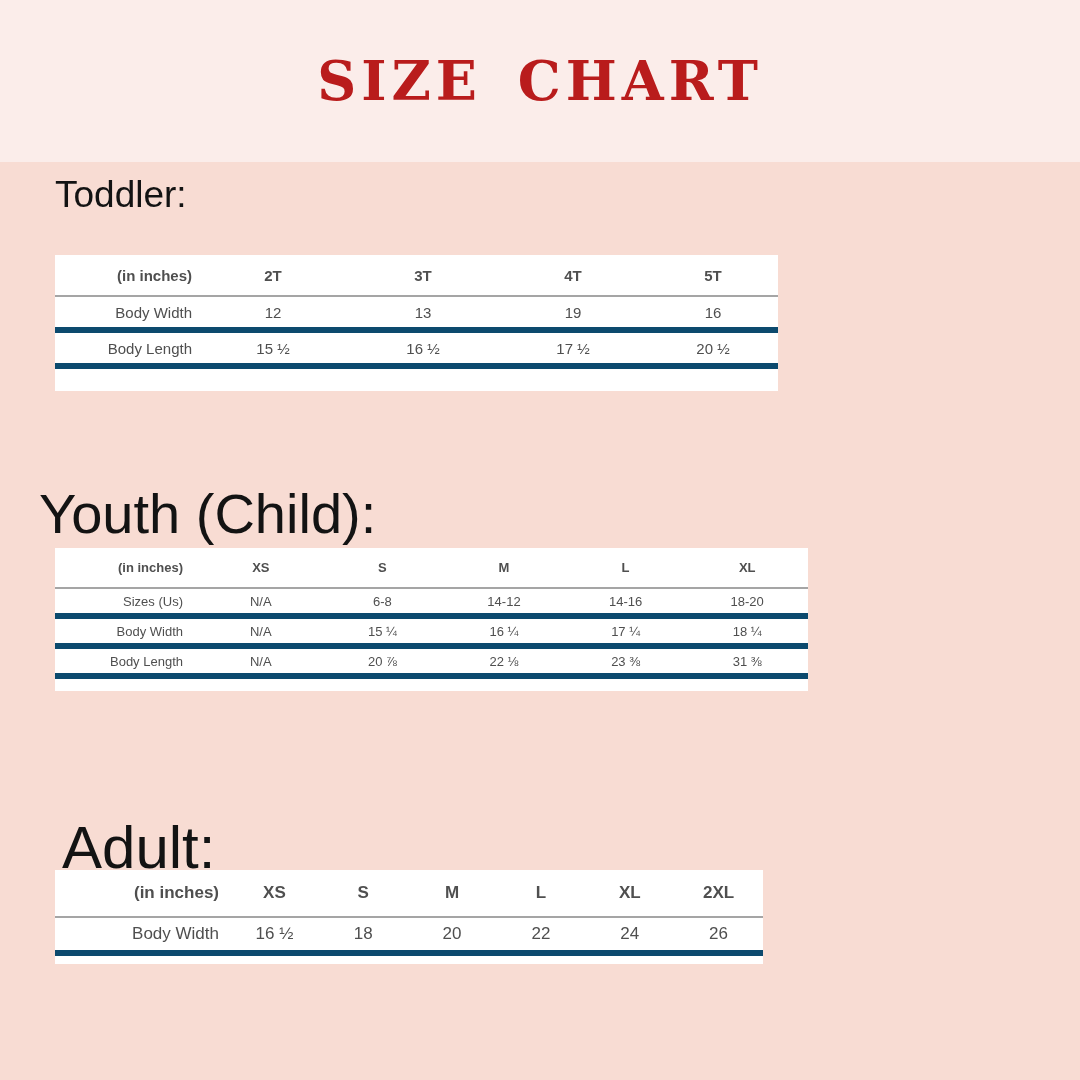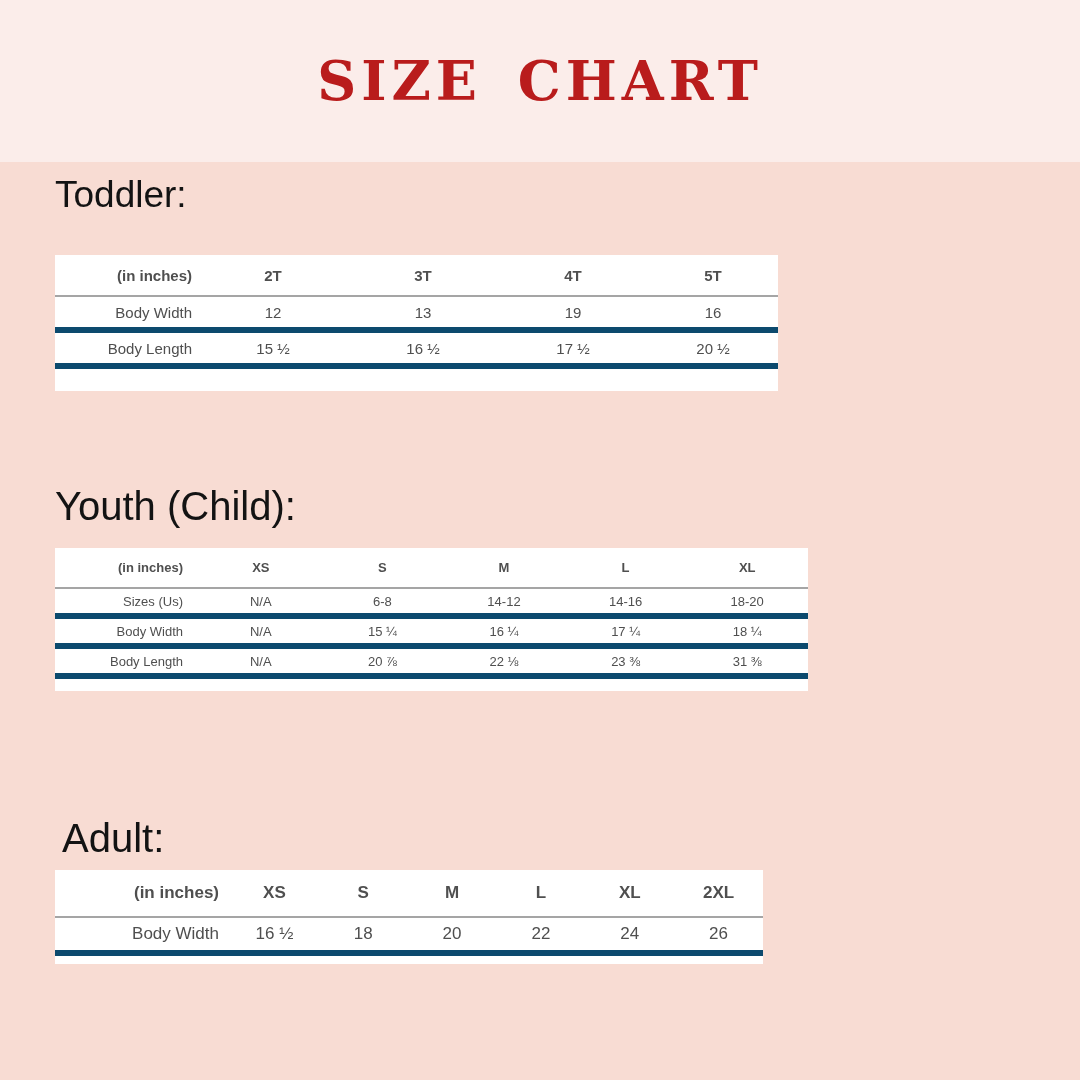--- a/index.html
+++ b/index.html
@@ -24,22 +24,22 @@
     color:#b91c1c;
   }
   .heading {
     position:absolute;
     color:#131313;
     font-weight:400;
     line-height:1;
     white-space:nowrap;
   }
   #h0 { left:55px; top:176px; font-size:37px; }
-  #h1 { left:55px; top:486px; font-size:40px; }
-  #h2 { left:62px; top:818px; font-size:40px; }
+  #h1 { left:39px; top:486px; font-size:56px; }
+  #h2 { left:62px; top:818px; font-size:60px; }
 
   .table {
     position:absolute;
     background:#ffffff;
     color:#4f4f4f;
   }
   #t0 { left:55px; top:255px; width:723px; font-size:15px;
         --cols:143px 150px 150px 150px 130px; --headh:42px; --rowh:36px; --foot:22px; --labpad:6px; }
   #t1 { left:55px; top:548px; width:753px; font-size:13px;
         --cols:145px 1fr 1fr 1fr 1fr 1fr; --headh:41px; --rowh:30px; --foot:12px; --labpad:17px; }

